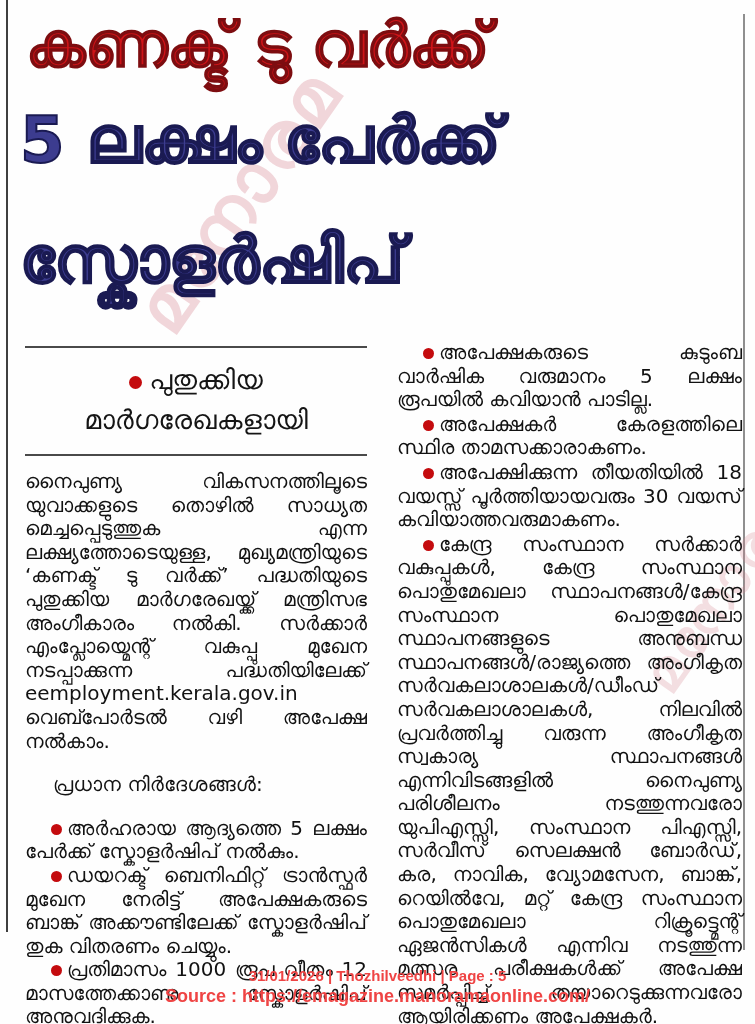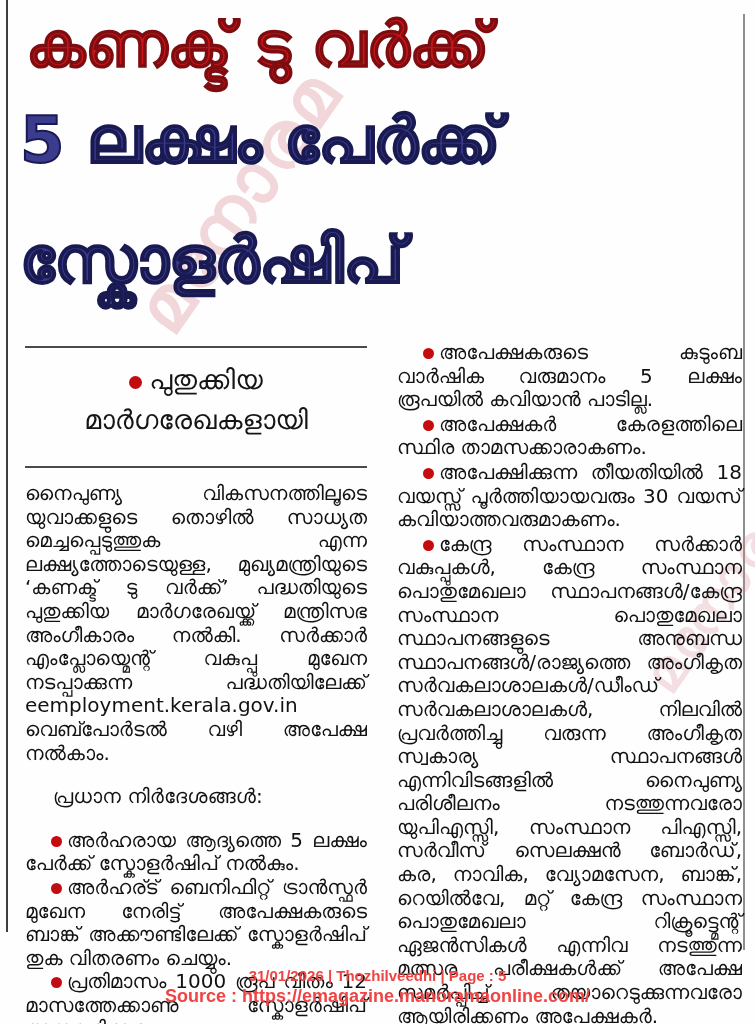--- a/index.html
+++ b/index.html
@@ -49,21 +49,21 @@
   }
   .hl1{left:20px;top:108px;}
   .hl2{left:20px;top:228px;}
   .col{position:absolute;z-index:2;font-size:20px;line-height:23.6px;}
   .col-left{left:25px;top:346px;width:342px;}
   .col-right{left:397px;top:341px;width:345px;}
   .rule{height:0;border-top:2px solid #4a4a4a;margin:0;}
   .subhead{
     text-align:center;
     font-size:27px;line-height:40px;font-weight:500;
-    padding:12px 0 26px 0;
+    padding:12px 0 14px 0;
     color:#151515;
   }
   .subhead .line{display:block;}
   .dot{
     display:inline-block;width:13px;height:13px;border-radius:50%;
     background:#c40b0e;margin-right:7px;vertical-align:baseline;
     position:relative;top:0px;
   }
   .dot.small{width:11px;height:11px;margin-right:5px;}
   .intro{
@@ -112,21 +112,21 @@
       <span class="line"><span class="dot"></span><span>പുതുക്കിയ</span></span>
       <span class="line">മാർഗരേഖകളായി</span>
     </div>
     <div class="rule"></div>
 
     <p class="intro">നൈപുണ്യ വികസനത്തിലൂടെ യുവാക്കളുടെ തൊഴിൽ സാധ്യത മെച്ചപ്പെടുത്തുക എന്ന ലക്ഷ്യത്തോടെയുള്ള, മുഖ്യമന്ത്രിയുടെ ‘കണക്ട് ടു വർക്ക്’ പദ്ധതിയുടെ പുതുക്കിയ മാർഗരേഖയ്ക്ക് മന്ത്രിസഭ അംഗീകാരം നൽകി. സർക്കാർ എംപ്ലോയ്മെന്റ് വകുപ്പു മുഖേന നടപ്പാക്കുന്ന പദ്ധതിയിലേക്ക് eemployment.kerala.gov.in വെബ്പോർടൽ വഴി അപേക്ഷ നൽകാം.</p>
 
     <p class="directives-heading">പ്രധാന നിർദേശങ്ങൾ:</p>
 
     <p class="bullet"><span class="dot small"></span><span>അർഹരായ ആദ്യത്തെ 5 ലക്ഷം പേർക്ക് സ്കോളർഷിപ് നൽകും.</span></p>
-    <p class="bullet"><span class="dot small"></span><span>അർഹര്ട് ബെനിഫിറ്റ് ട്രാൻസ്ഫർ മുഖേന നേരിട്ട് അപേക്ഷകരുടെ ബാങ്ക് അക്കൗണ്ടിലേക്ക് സ്കോളർഷിപ് തുക വിതരണം ചെയ്യും.</span></p>
+    <p class="bullet"><span class="dot small"></span><span>ഡയറക്ട് ബെനിഫിറ്റ് ട്രാൻസ്ഫർ മുഖേന നേരിട്ട് അപേക്ഷകരുടെ ബാങ്ക് അക്കൗണ്ടിലേക്ക് സ്കോളർഷിപ് തുക വിതരണം ചെയ്യും.</span></p>
     <p class="bullet"><span class="dot small"></span><span>പ്രതിമാസം 1000 രൂപ വീതം 12 മാസത്തേക്കാണു സ്കോളർഷിപ് അനുവദിക്കുക.</span></p>
   </div>
 
   <div class="col col-right">
     <p class="bullet"><span class="dot small"></span><span>അപേക്ഷകരുടെ കുടുംബ വാർഷിക വരുമാനം 5 ലക്ഷം രൂപയിൽ കവിയാൻ പാടില്ല.</span></p>
     <p class="bullet"><span class="dot small"></span><span>അപേക്ഷകർ കേരളത്തിലെ സ്ഥിര താമസക്കാരാകണം.</span></p>
     <p class="bullet"><span class="dot small"></span><span>അപേക്ഷിക്കുന്ന തീയതിയിൽ 18 വയസ്സ് പൂർത്തിയായവരും 30 വയസ് കവിയാത്തവരുമാകണം.</span></p>
     <p class="bullet"><span class="dot small"></span><span>കേന്ദ്ര സംസ്ഥാന സർക്കാർ വകുപ്പുകൾ, കേന്ദ്ര സംസ്ഥാന പൊതുമേഖലാ സ്ഥാപനങ്ങൾ/കേന്ദ്ര സംസ്ഥാന പൊതുമേഖലാ സ്ഥാപനങ്ങളുടെ അനുബന്ധ സ്ഥാപനങ്ങൾ/രാജ്യത്തെ അംഗീകൃത സർവകലാശാലകൾ/ഡീംഡ് സർവകലാശാലകൾ, നിലവിൽ പ്രവർത്തിച്ചു വരുന്ന അംഗീകൃത സ്വകാര്യ സ്ഥാപനങ്ങൾ എന്നിവിടങ്ങളിൽ നൈപുണ്യ പരിശീലനം നടത്തുന്നവരോ യുപിഎസ്സി, സംസ്ഥാന പിഎസ്സി, സർവീസ് സെലക്ഷൻ ബോർഡ്, കര, നാവിക, വ്യോമസേന, ബാങ്ക്, റെയിൽവേ, മറ്റ് കേന്ദ്ര സംസ്ഥാന പൊതുമേഖലാ റിക്രൂട്ട്മെന്റ് ഏജൻസികൾ എന്നിവ നടത്തുന്ന മത്സര പരീക്ഷകൾക്ക് അപേക്ഷ സമർപ്പിച്ച് തയാറെടുക്കുന്നവരോ ആയിരിക്കണം അപേക്ഷകർ.</span></p>
   </div>
 

